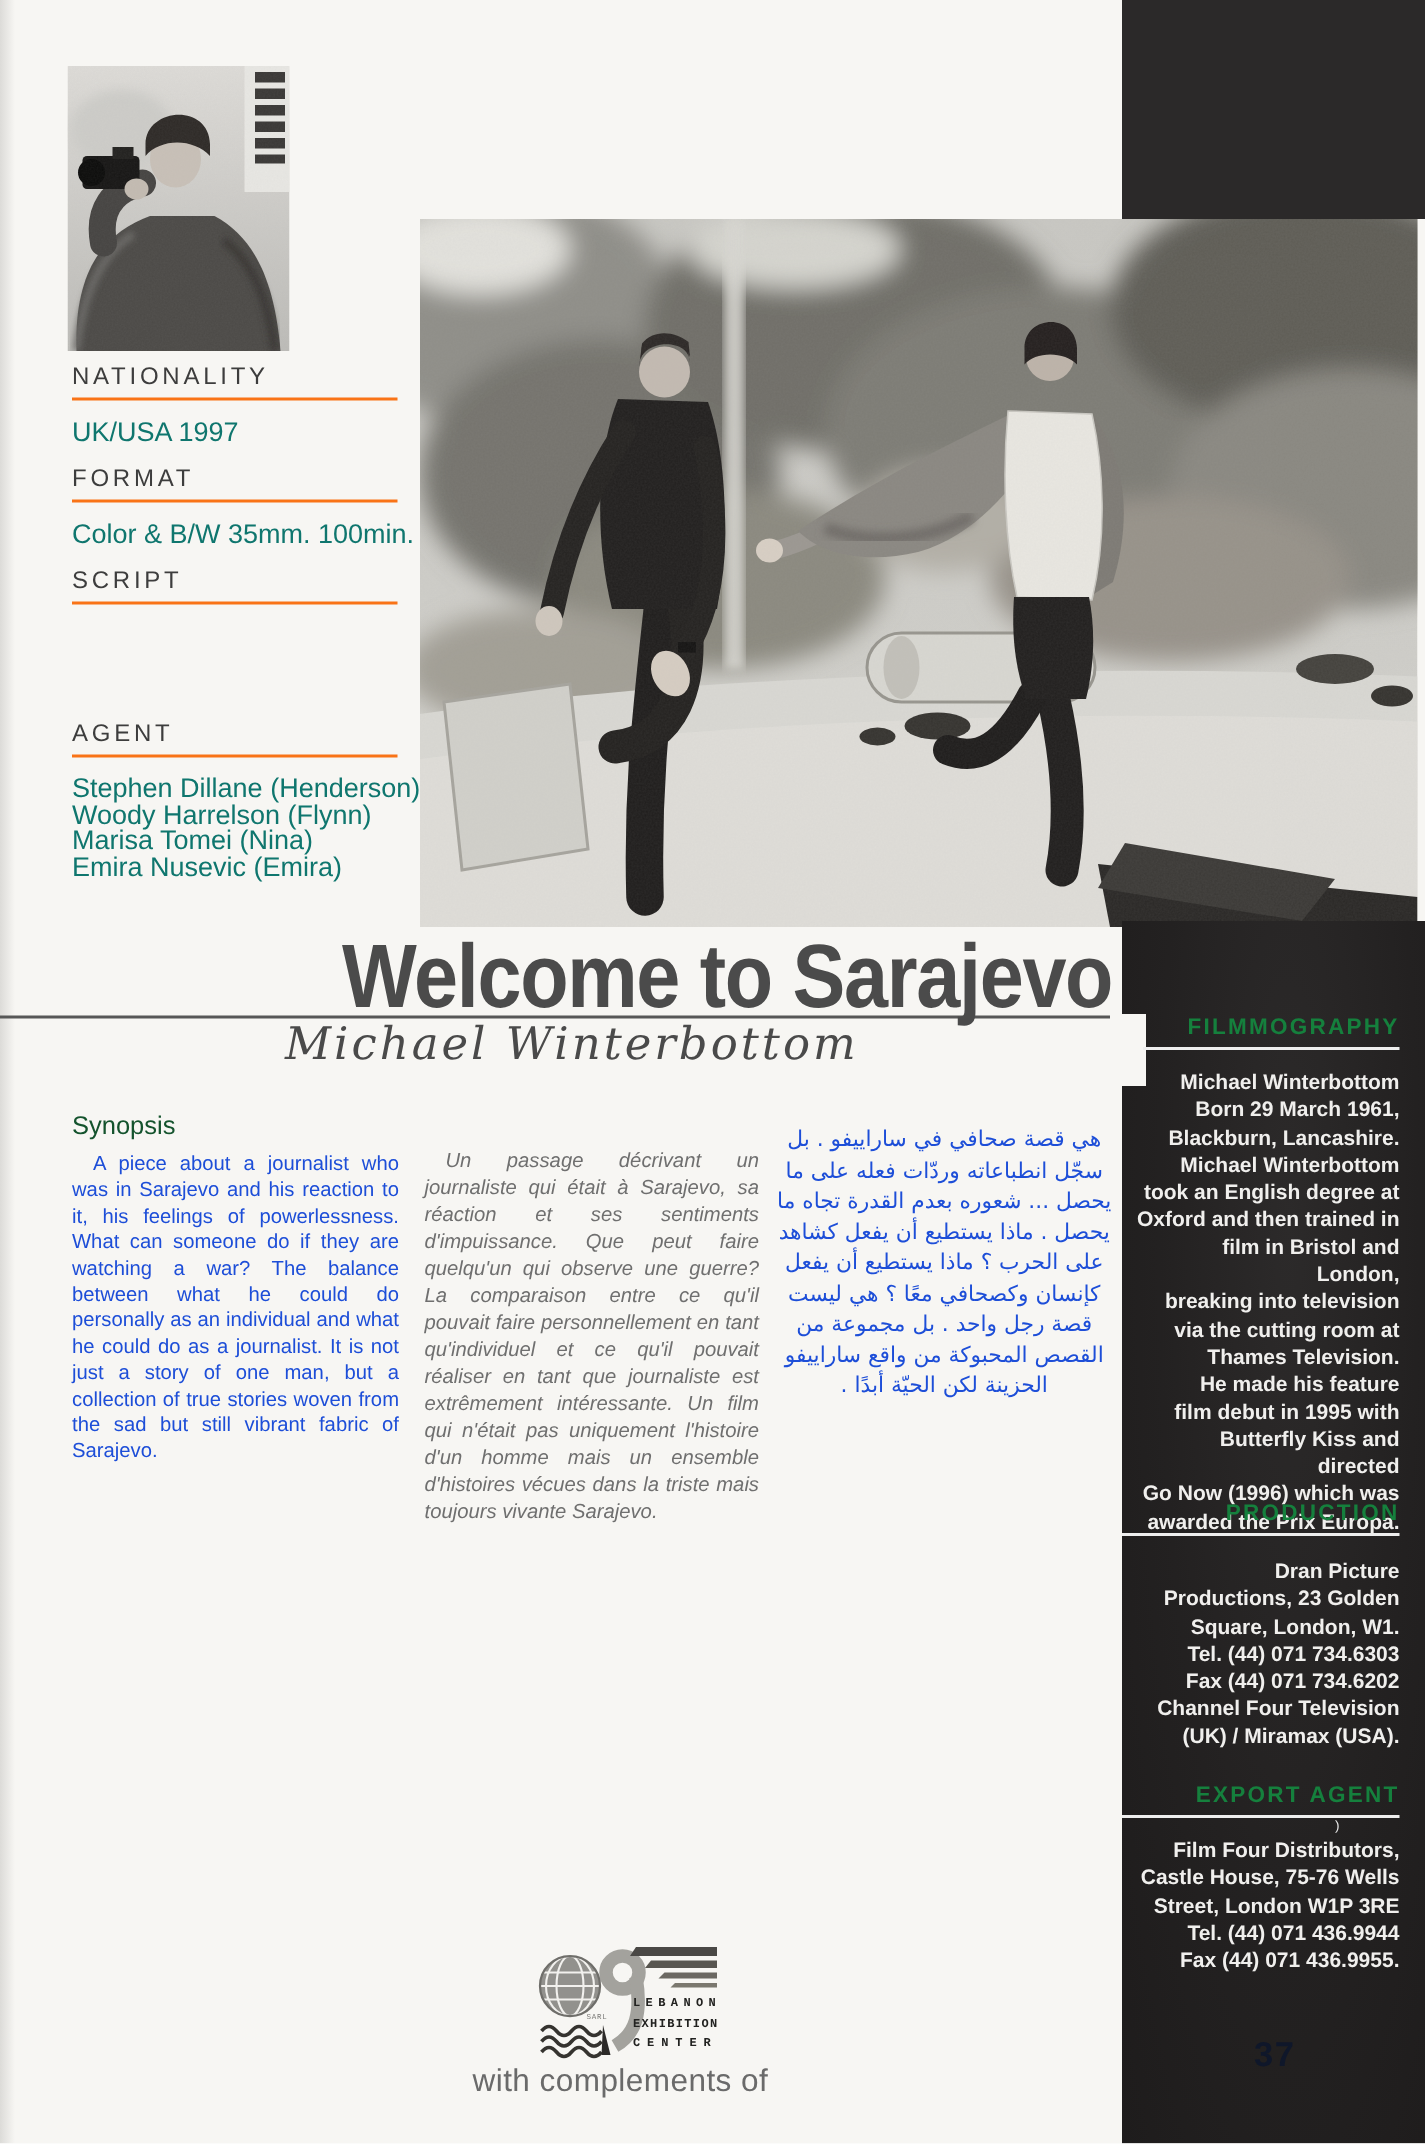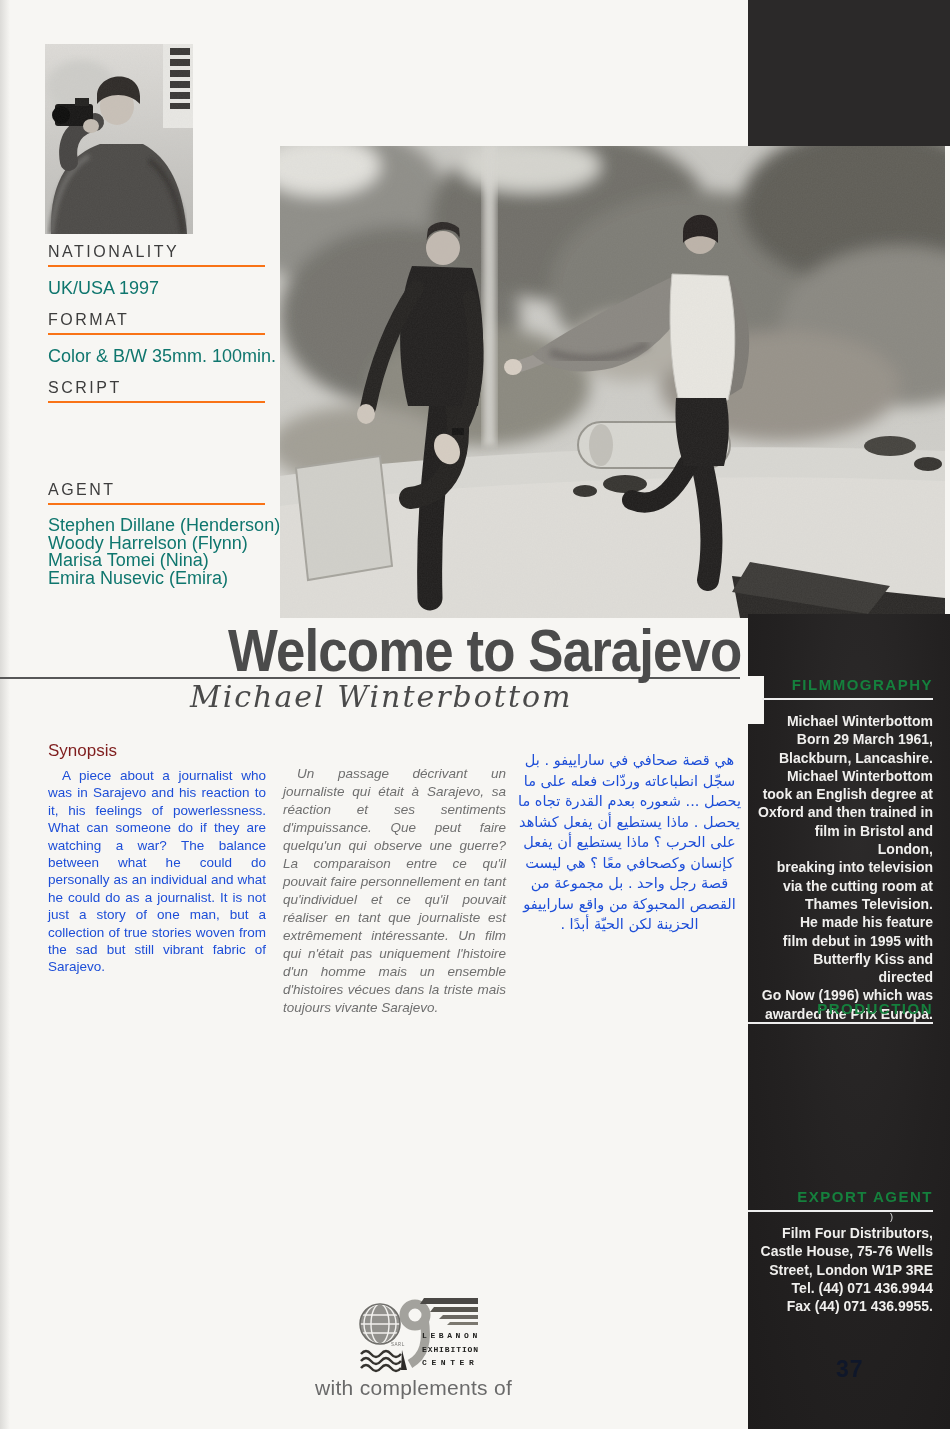--- a/index.html
+++ b/index.html
@@ -17,21 +17,21 @@
   .sec-b{font-size:18px;line-height:17.5px;color:#0f766e;white-space:pre-line;}
 
   
   .rule{height:2px;background:#575757;}
   .film-title{font-size:60px;font-weight:bold;color:#4b4b4b;letter-spacing:-1px;
     transform:scaleX(.88);transform-origin:left bottom;white-space:nowrap;line-height:62px;}
   .director{font-family:"DejaVu Serif",serif;font-style:italic;font-size:30px;
     color:#4a4a4a;letter-spacing:2px;white-space:nowrap;}
 
   
-  .syn-h{font-size:17px;color:#7f1d1d;}
+  .syn-h{font-size:17px;color:#14532d;}
   .col{font-size:13.5px;text-align:justify;}
   .col-en{line-height:17.4px;color:#1d4ed8;width:218px;}
   .col-fr{line-height:18px;color:#6f6f6f;width:223px;font-style:italic;}
   .col-ar{direction:rtl;width:235px;font-family:"DejaVu Sans",sans-serif;
     font-size:14.5px;line-height:20.5px;color:#1d4ed8;text-align:center;}
 
   
   .sidebar{background:radial-gradient(ellipse at 55% 25%,#2c2a2a 0%,#232121 55%,#1e1c1c 100%);}
   .top-block{background:#2b2929;}
   .sb-h{font-size:15px;font-weight:bold;color:#15803d;letter-spacing:1.5px;
@@ -232,20 +232,27 @@
 breaking into television
 via the cutting room at
 Thames Television.
 He made his feature
 film debut in 1995 with
 Butterfly Kiss and directed
 Go Now (1996) which was
 awarded the Prix Europa.</div>
 
   <div class="abs sb-h" style="left:748px;top:1000px;width:185px;">PRODUCTION</div>
+  <div class="abs sb-b" style="right:17px;top:1038px;width:180px;">Dran Picture
+Productions, 23 Golden
+Square, London, W1.
+Tel. (44) 071 734.6303
+Fax (44) 071 734.6202
+Channel Four Television
+(UK) / Miramax (USA).</div>
 
   <div class="abs sb-h" style="left:748px;top:1188px;width:185px;">EXPORT AGENT</div>
   <div class="abs sb-mark" style="left:890px;top:1212px;">)</div>
   <div class="abs sb-b" style="right:17px;top:1224px;width:185px;">Film Four Distributors,
 Castle House, 75-76 Wells
 Street, London W1P 3RE
 Tel. (44) 071 436.9944
 Fax (44) 071 436.9955.</div>
 
   <div class="abs page-num" style="left:836px;top:1356px;">37</div>

